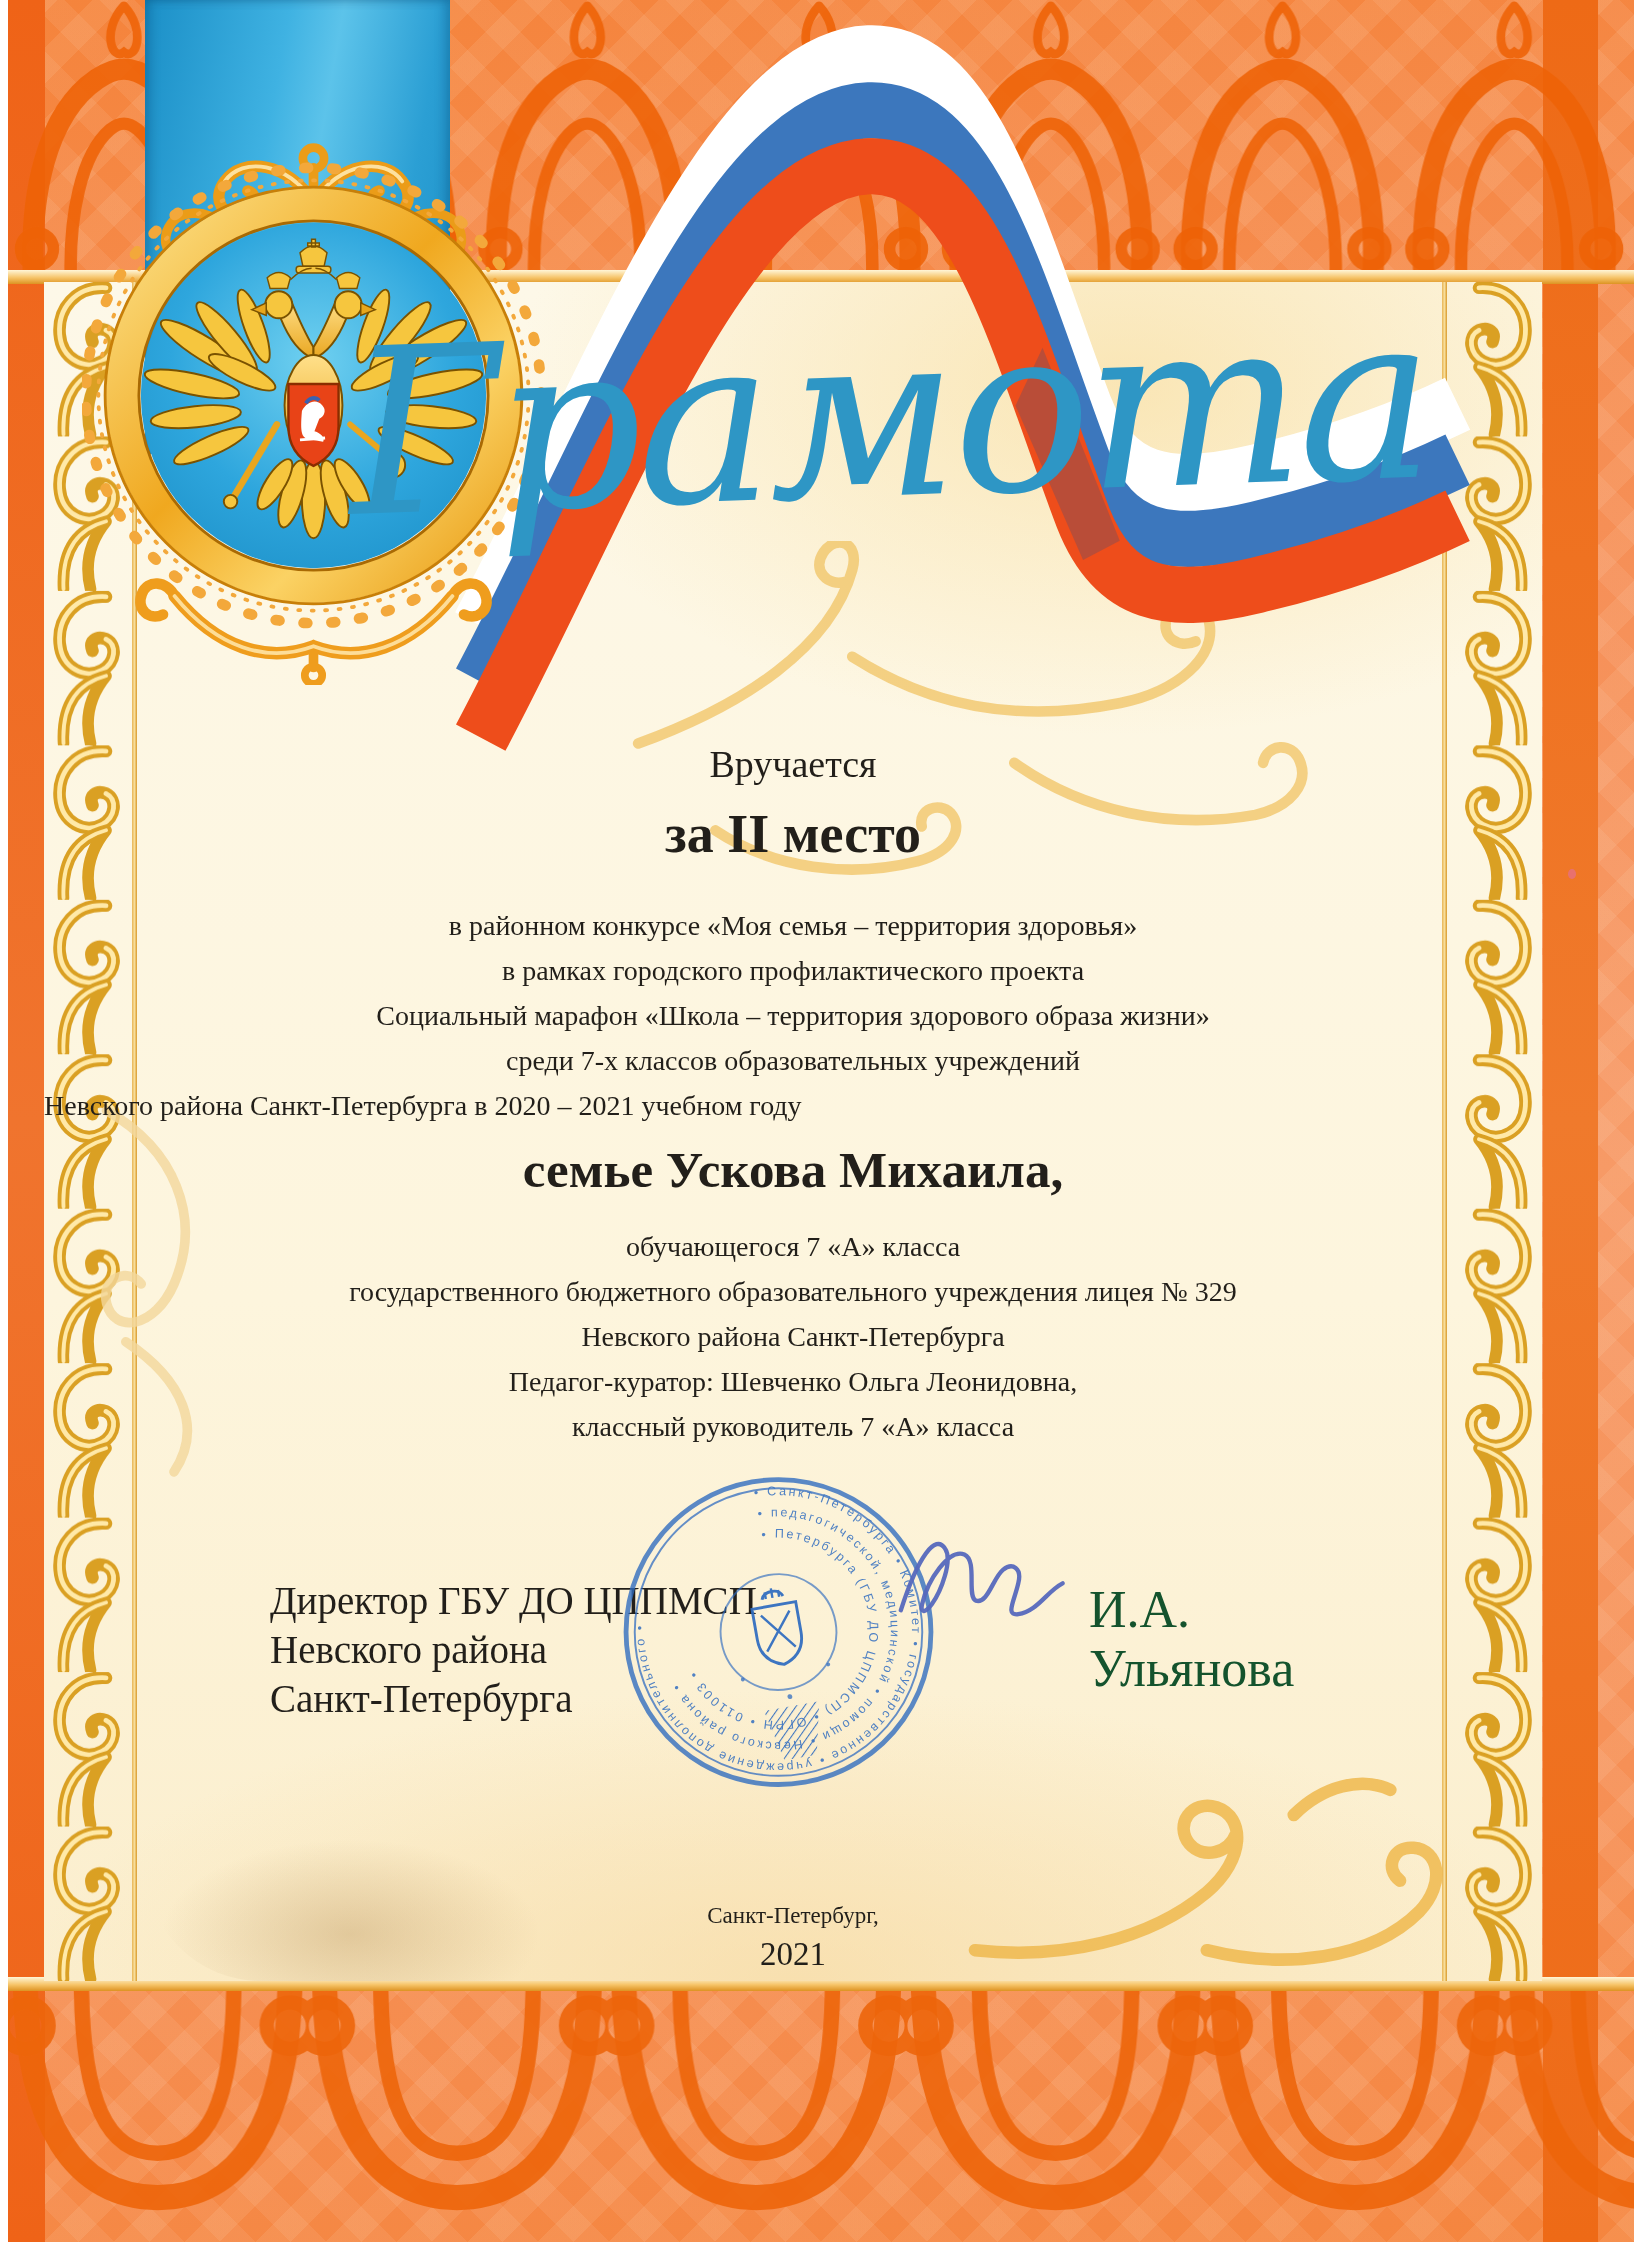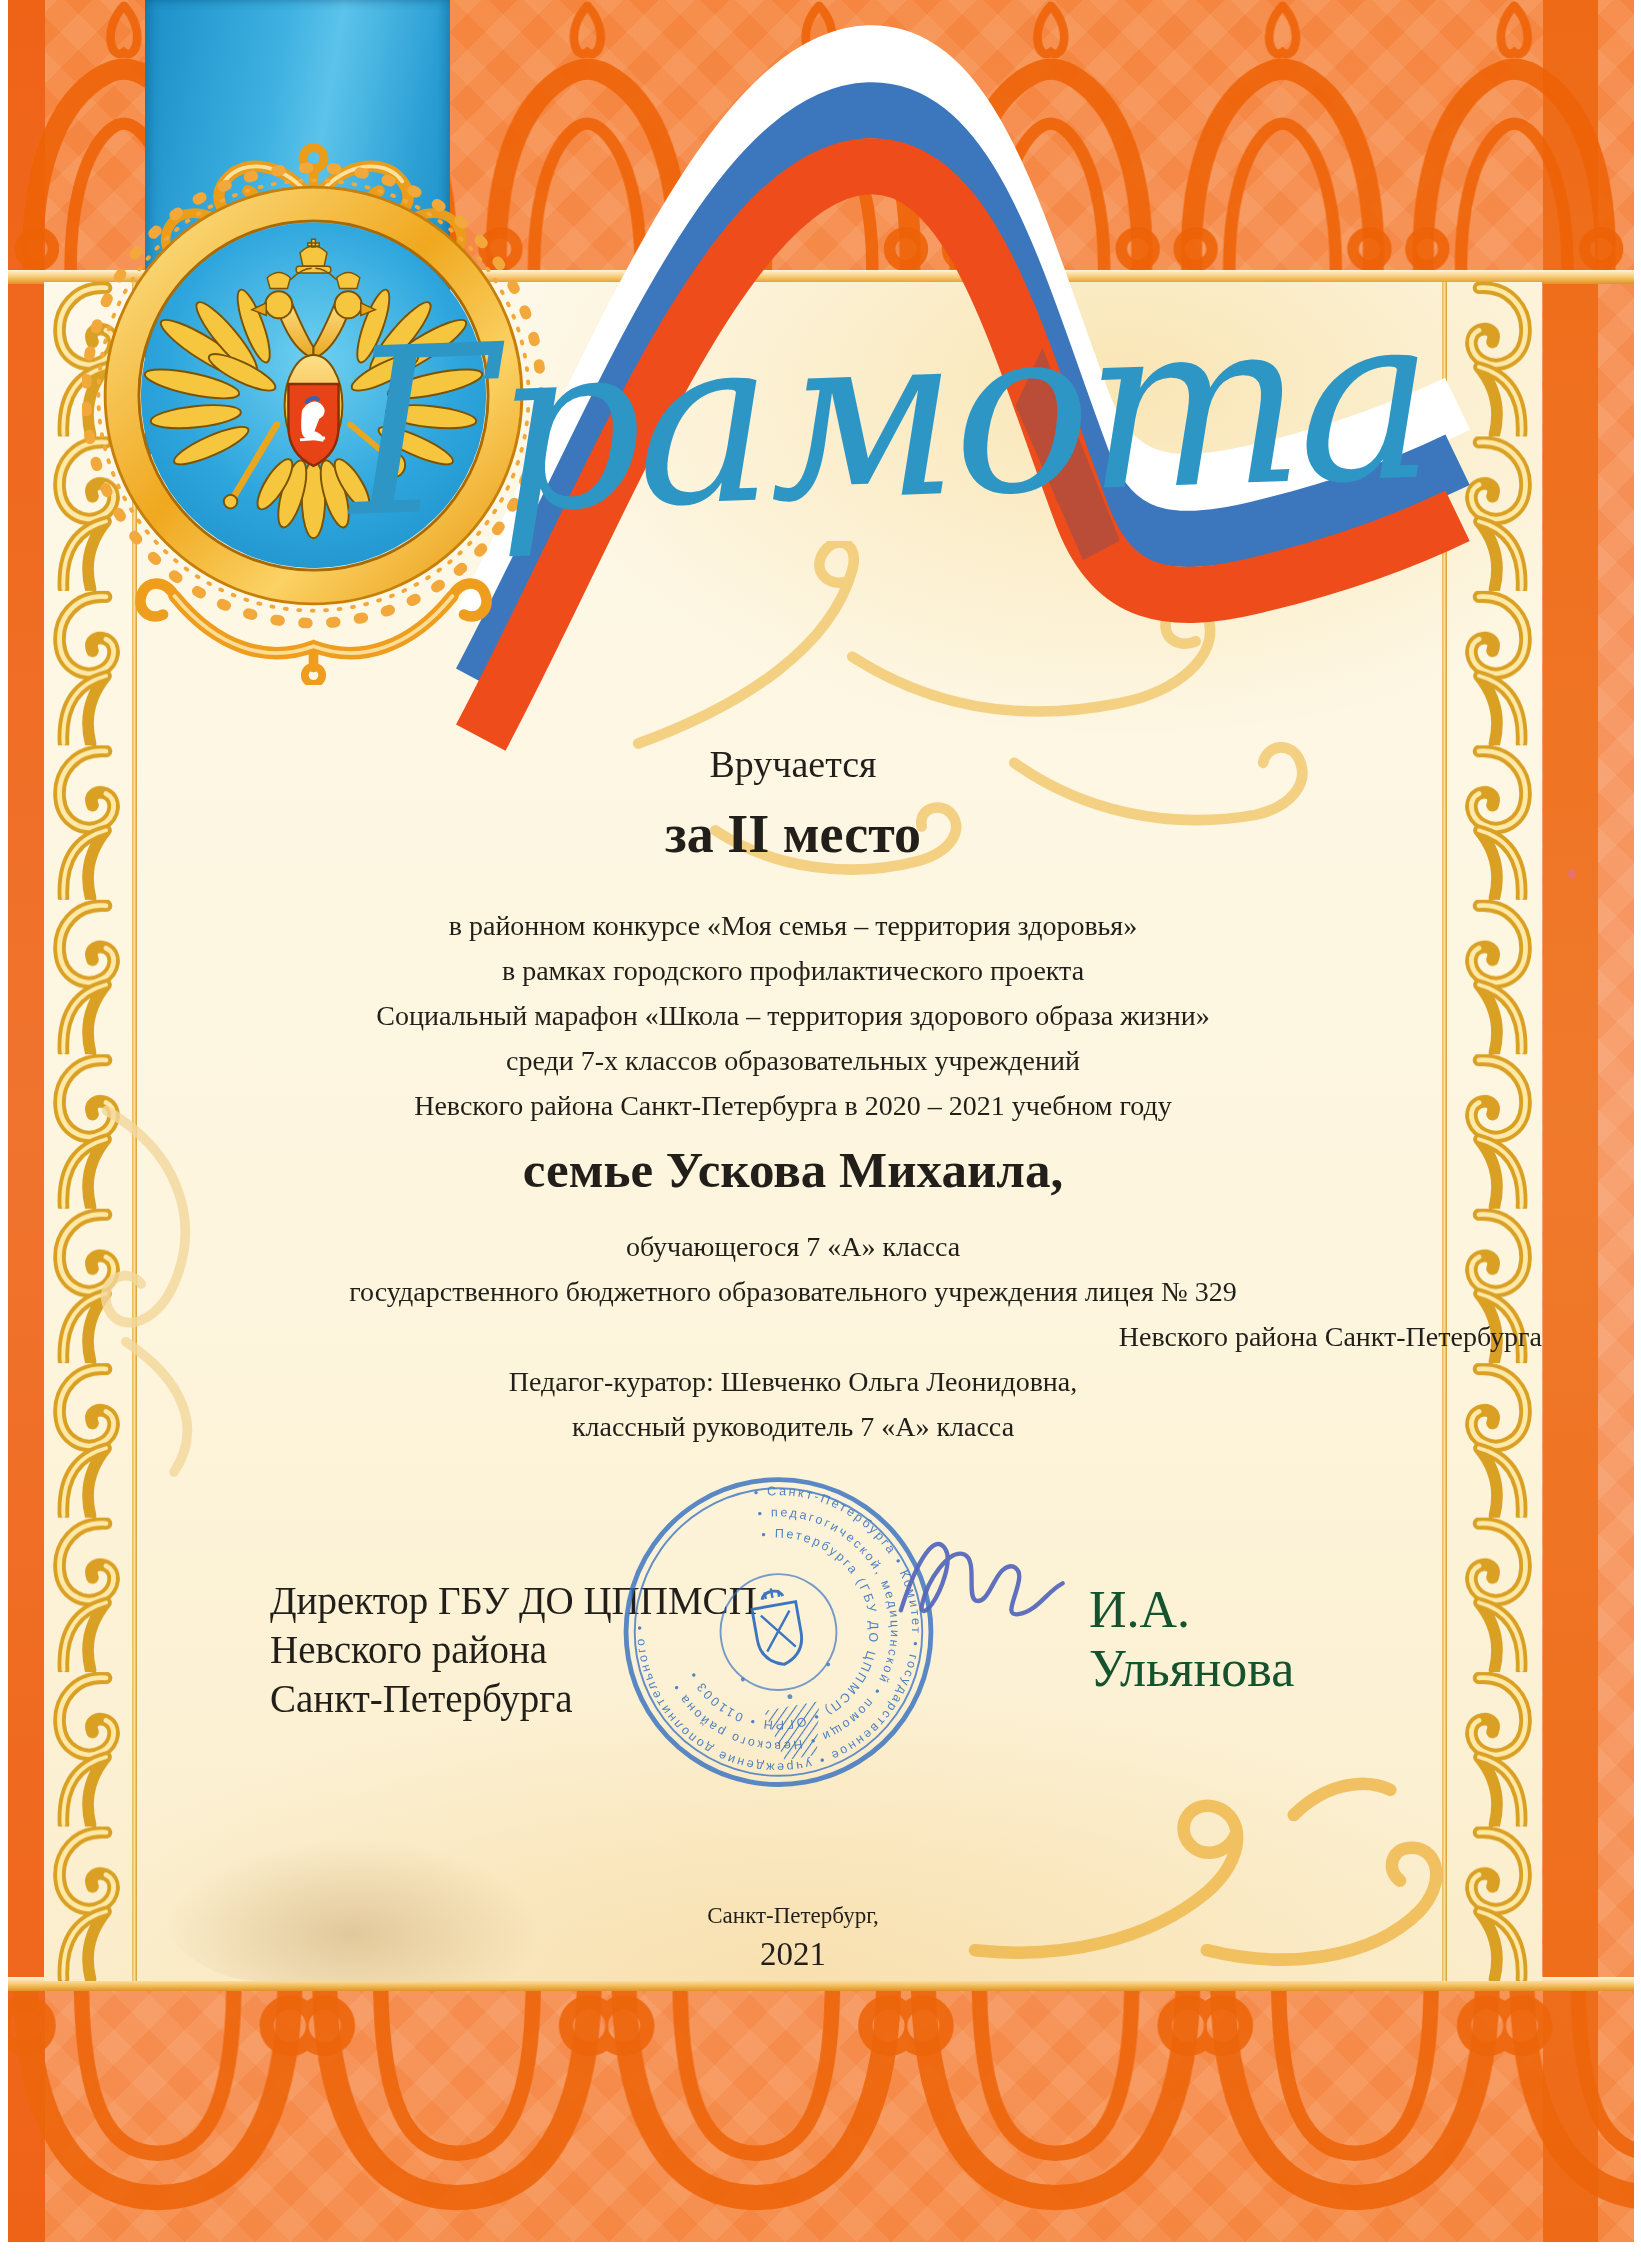--- a/index.html
+++ b/index.html
@@ -242,29 +242,29 @@
   <div class="abs" id="title">Грамота</div>
 
   <div class="txt" style="top:731px;font-size:38px;margin-top:11px;">Вручается</div>
   <div class="txt" style="top:803px;font-size:54px;font-weight:bold;">за II место</div>
 
   <div class="abs" style="left:44px;top:903px;width:1498px;">
     <div class="line37" style="text-align:center;color:#221f1a;">в районном конкурсе «Моя семья – территория здоровья»</div>
     <div class="line37" style="text-align:center;color:#221f1a;">в рамках городского профилактического проекта</div>
     <div class="line37" style="text-align:center;color:#221f1a;">Социальный марафон «Школа – территория здорового образа жизни»</div>
     <div class="line37" style="text-align:center;color:#221f1a;">среди 7-х классов образовательных учреждений</div>
-    <div class="line37" style="text-align:center;color:#221f1a;">Невского района Санкт-Петербурга в 2020 – 2021 учебном году</div>
+    <div class="line37" style="text-align:left;color:#221f1a;">Невского района Санкт-Петербурга в 2020 – 2021 учебном году</div>
   </div>
 
   <div class="txt" style="top:1141px;font-size:51px;font-weight:bold;">семье Ускова Михаила,</div>
 
   <div class="abs" style="left:44px;top:1224px;width:1498px;">
     <div class="line37" style="text-align:center;color:#221f1a;">обучающегося 7 «А» класса</div>
     <div class="line37" style="text-align:center;color:#221f1a;">государственного бюджетного образовательного учреждения лицея № 329</div>
-    <div class="line37" style="text-align:right;color:#221f1a;">Невского района Санкт-Петербурга</div>
+    <div class="line37" style="text-align:center;color:#221f1a;">Невского района Санкт-Петербурга</div>
     <div class="line37" style="text-align:center;color:#221f1a;">Педагог-куратор: Шевченко Ольга Леонидовна,</div>
     <div class="line37" style="text-align:center;color:#221f1a;">классный руководитель 7 «А» класса</div>
   </div>
 
   <div id="sigBlock">
     <div>Директор ГБУ ДО ЦППМСП</div>
     <div>Невского района</div>
     <div>Санкт-Петербурга</div>
   </div>
   <div id="sigName">И.А. Ульянова</div>

